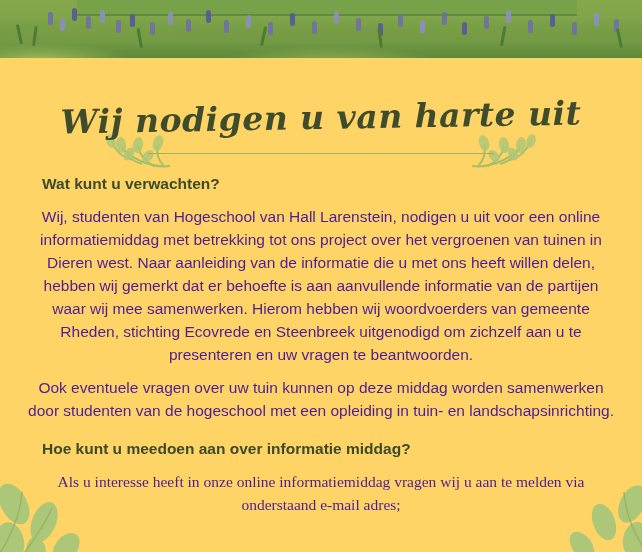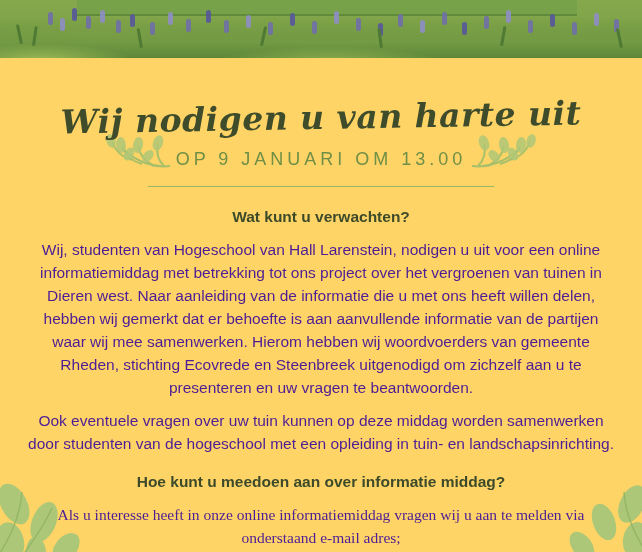--- a/index.html
+++ b/index.html
@@ -128,25 +128,25 @@
   }
   .divider {
     position: absolute;
     left: 148px;
     top: 16px;
     width: 346px;
     height: 1px;
     background: #9ab564;
   }
   .q-title {
-    text-align: center;
     font-size: 15.5px;
     font-weight: bold;
     color: #3d4a2a;
     margin-top: 2px;
+    padding-left: 42px;
   }
   .body-text {
     color: #4c1d95;
     font-size: 15.5px;
     line-height: 23px;
     text-align: center;
     margin: 12px 28px 0 28px;
   }
   .body-text.p2 { margin-top: 10px; }
   .q-title.second { margin-top: 18px; }
@@ -249,21 +249,20 @@
           <ellipse cx="46" cy="24" rx="4.5" ry="7" transform="rotate(40 46 24)"></ellipse>
           <ellipse cx="27" cy="22" rx="4.5" ry="7" transform="rotate(32 27 22)"></ellipse>
         </g>
       </g>
     </svg>
   </div>
 
   <div class="content">
     <div class="headline">Wij nodigen u van harte uit</div>
 
-    <div class="subhead">OP 9 JANUARI OM 13.00</div>
 
     <div class="divider-wrap">
       <div class="divider"></div>
     </div>
 
     <div class="q-title">Wat kunt u verwachten?</div>
 
     <div class="body-text p1">Wij, studenten van Hogeschool van Hall Larenstein, nodigen u uit voor een online informatiemiddag met betrekking tot ons project over het vergroenen van tuinen in Dieren west. Naar aanleiding van de informatie die u met ons heeft willen delen, hebben wij gemerkt dat er behoefte is aan aanvullende informatie van de partijen waar wij mee samenwerken. Hierom hebben wij woordvoerders van gemeente Rheden, stichting Ecovrede en Steenbreek uitgenodigd om zichzelf aan u te presenteren en uw vragen te beantwoorden.</div>
 
     <div class="body-text p2">Ook eventuele vragen over uw tuin kunnen op deze middag worden samenwerken door studenten van de hogeschool met een opleiding in tuin- en landschapsinrichting.</div>

